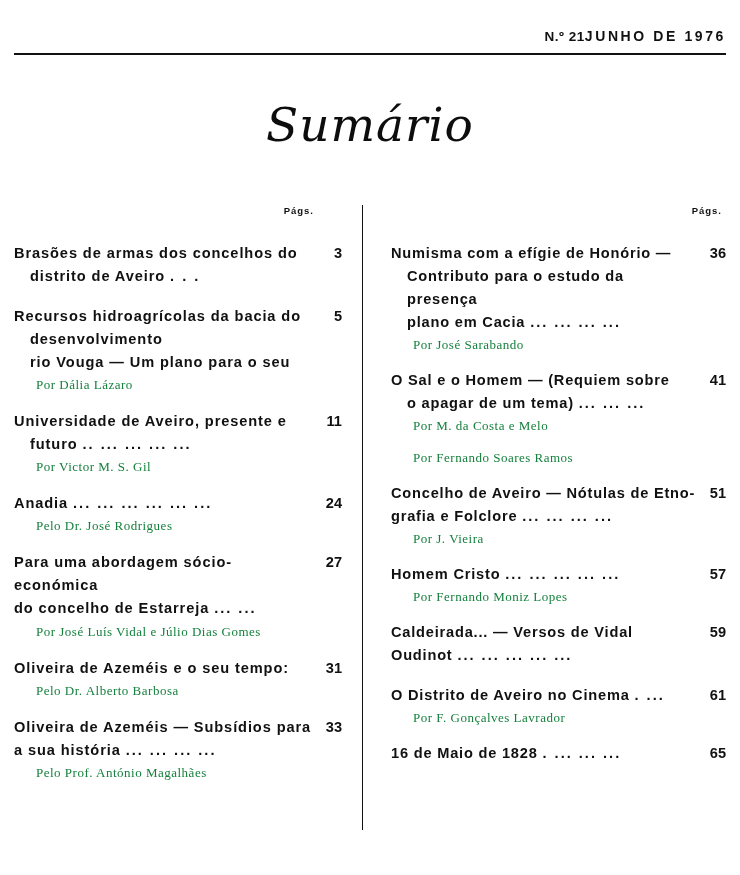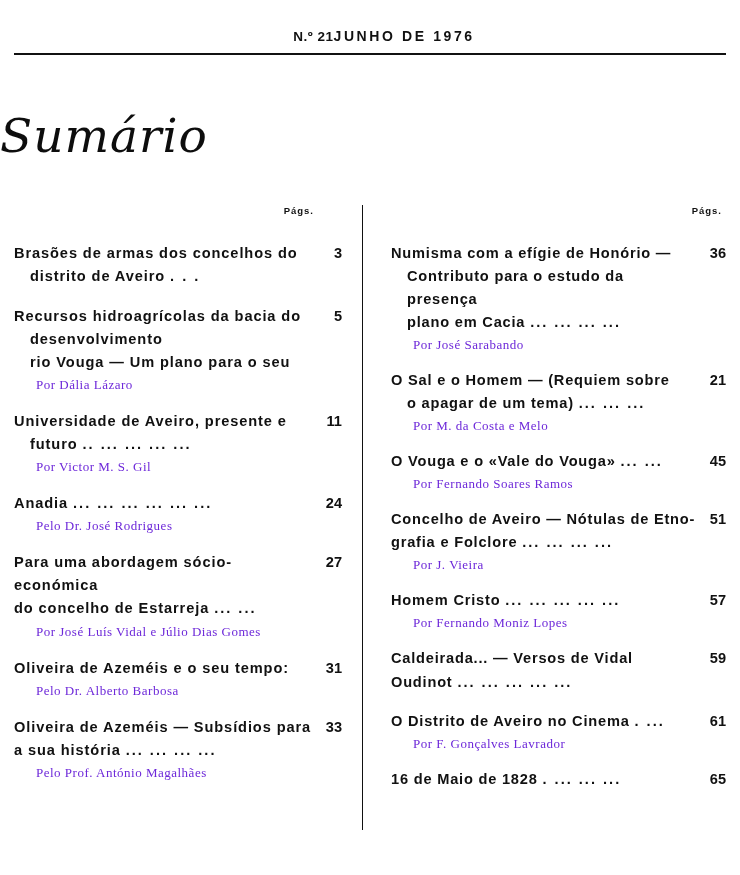--- a/index.html
+++ b/index.html
@@ -24,21 +24,21 @@
     box-sizing: border-box;
   }
 
   
   .masthead {
     position: absolute;
     top: 28px;
     left: 14px;
     right: 14px;
     display: flex;
-    justify-content: center;
+    justify-content: flex-end;
     align-items: flex-end;
     margin-left: 28px;
   }
   .issue-number {
     font-size: 13.5px;
     font-weight: bold;
     letter-spacing: 0.5px;
   }
   .issue-date {
     font-size: 14px;
@@ -50,23 +50,24 @@
     top: 53px;
     left: 14px;
     right: 14px;
     height: 2px;
     background: #111111;
   }
 
   
   .title {
     position: absolute;
-    top: 108px;
+    top: 97px;
     left: 0;
     width: 100%;
+    text-align: center;
     font-family: "DejaVu Serif", serif;
     font-style: italic;
     font-size: 47px;
     letter-spacing: 1px;
     color: #0d0d0d;
   }
 
   
   .columns {
     position: absolute;
@@ -137,21 +138,21 @@
     min-width: 22px;
     text-align: right;
     white-space: nowrap;
   }
   .entry-author {
     font-family: "Liberation Serif", serif;
     font-size: 13px;
     letter-spacing: 0.5px;
     padding-left: 22px;
     margin-top: 3px;
-    color: #6d28d9;
+    color: #15803d;
   }
   .col-right .entry { margin-bottom: 16px; }
   .col-right .entry-title { letter-spacing: 0.8px; }
 </style>
 </head>
 <body>
 
 <div class="page">
 
   <div class="masthead">
@@ -266,33 +267,26 @@
         <div class="entry-author">Por José Sarabando</div>
       </div>
 
       <div class="entry">
         <div class="entry-line">
           <div class="entry-title">
             <span>O Sal e o Homem — (Requiem sobre</span>
             <span class="indent"><span>o apagar de um tema)</span>
             <span class="dots">... ... ...</span></span>
           </div>
-          <div class="entry-page">21</div>
+          <div class="entry-page">41</div>
         </div>
         <div class="entry-author">Por M. da Costa e Melo</div>
       </div>
 
       <div class="entry">
-        <div class="entry-line">
-          <div class="entry-title">
-            <span>O Vouga e o «Vale do Vouga»</span>
-            <span class="dots">... ...</span>
-          </div>
-          <div class="entry-page">45</div>
-        </div>
         <div class="entry-author">Por Fernando Soares Ramos</div>
       </div>
 
       <div class="entry">
         <div class="entry-line">
           <div class="entry-title">
             <span>Concelho de Aveiro — Nótulas de Etno-</span>
             <span class="indent" style="padding-left:0"><span>grafia e Folclore</span>
             <span class="dots">... ... ... ...</span></span>
           </div>

